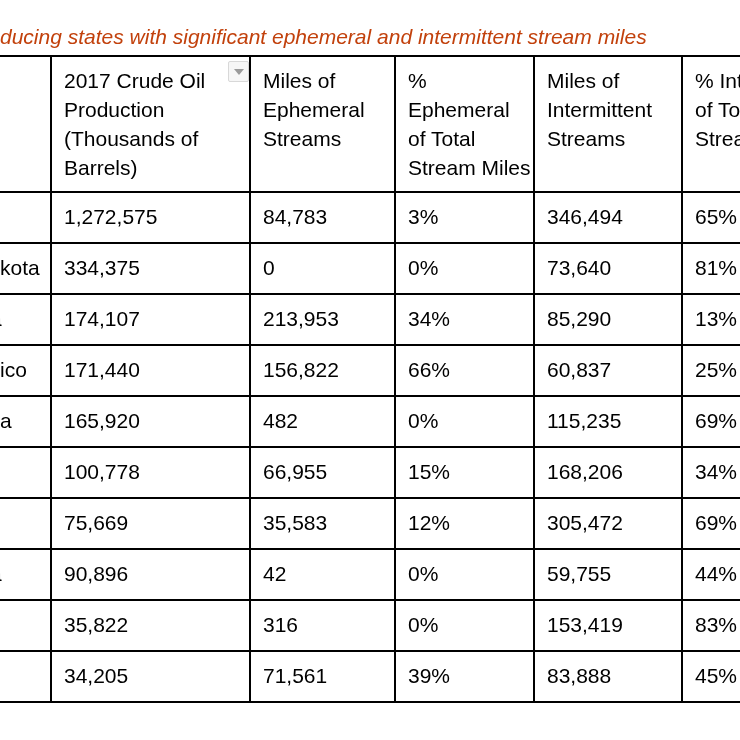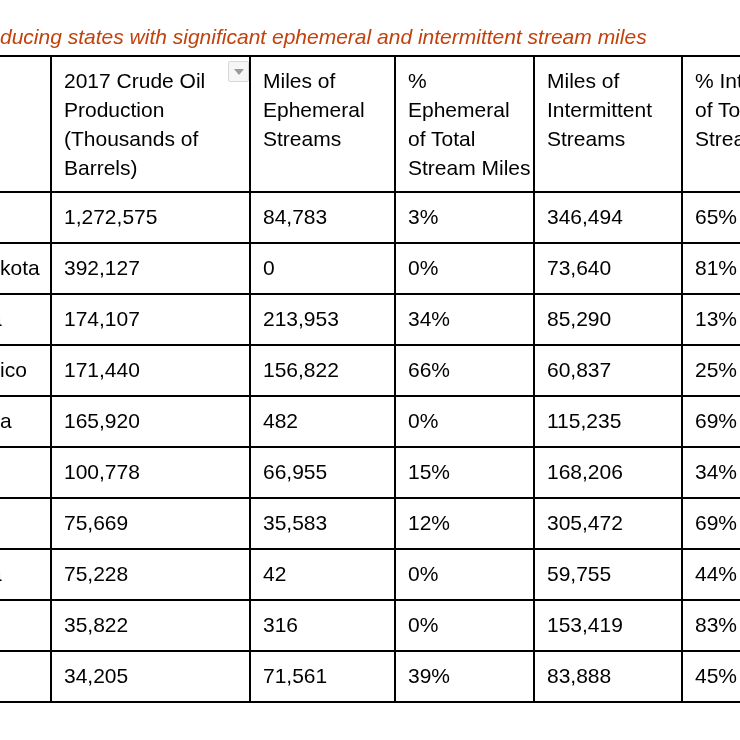--- a/index.html
+++ b/index.html
@@ -86,21 +86,21 @@
       <tr>
         <td class="state"><span></span></td>
         <td>1,272,575</td>
         <td>84,783</td>
         <td>3%</td>
         <td>346,494</td>
         <td>65%</td>
       </tr>
       <tr>
         <td class="state"><span>kota</span></td>
-        <td>392,127</td>
+        <td>334,375</td>
         <td>0</td>
         <td>0%</td>
         <td>73,640</td>
         <td>81%</td>
       </tr>
       <tr>
         <td class="state"><span class="sliver">a</span></td>
         <td>174,107</td>
         <td>213,953</td>
         <td>34%</td>
@@ -134,21 +134,21 @@
       <tr>
         <td class="state"><span></span></td>
         <td>75,669</td>
         <td>35,583</td>
         <td>12%</td>
         <td>305,472</td>
         <td>69%</td>
       </tr>
       <tr>
         <td class="state"><span class="sliver">a</span></td>
-        <td>75,228</td>
+        <td>90,896</td>
         <td>42</td>
         <td>0%</td>
         <td>59,755</td>
         <td>44%</td>
       </tr>
       <tr>
         <td class="state"><span></span></td>
         <td>35,822</td>
         <td>316</td>
         <td>0%</td>

